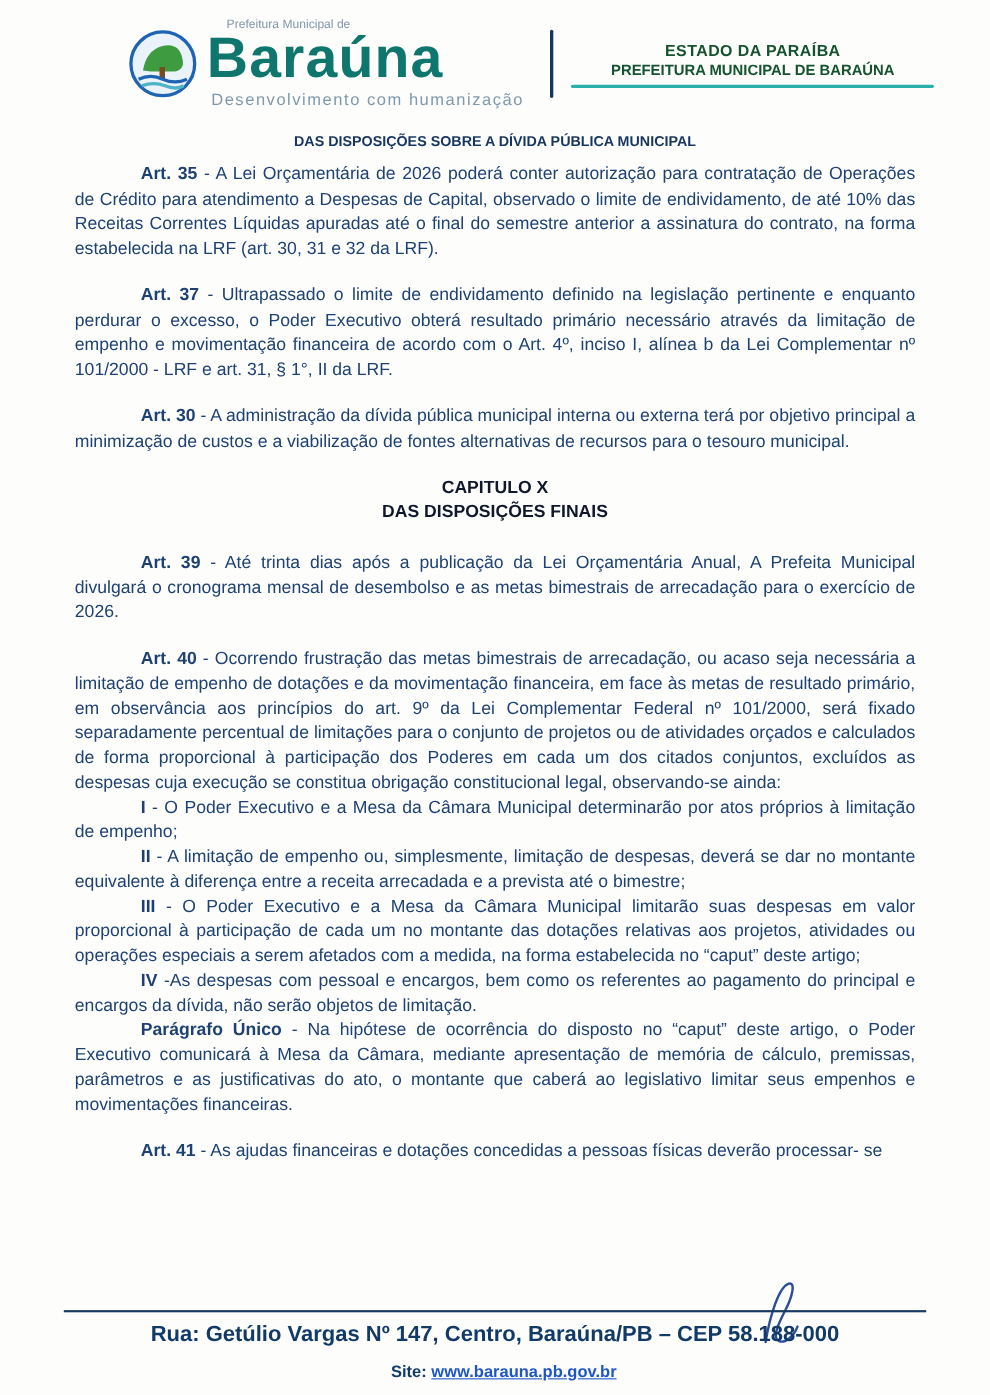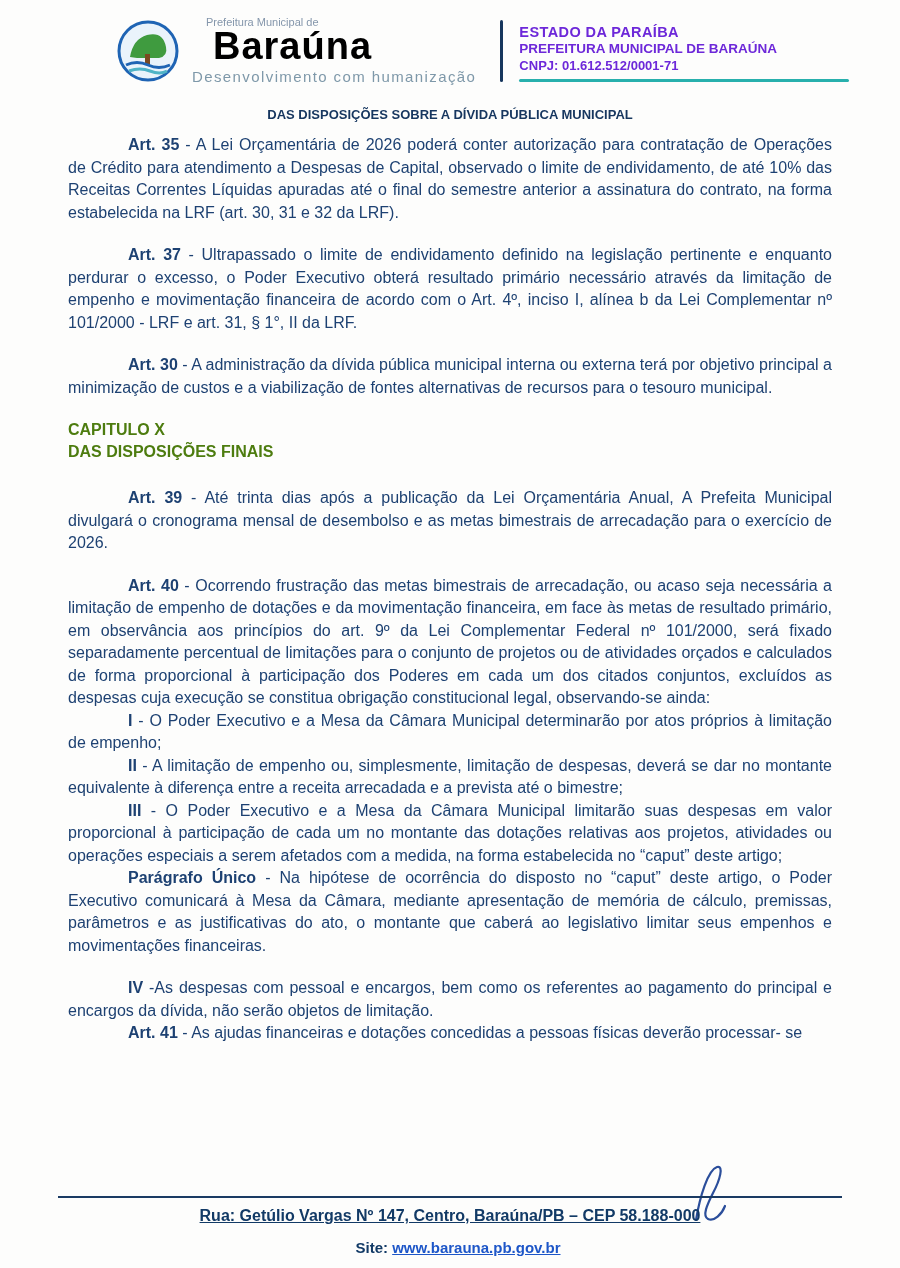--- a/index.html
+++ b/index.html
@@ -7,39 +7,39 @@
   .page {
     width: 900px; height: 1268px; margin: 0 auto; position: relative;
     background: #fdfdfc; overflow: hidden;
     font-family: "Liberation Sans", sans-serif; color: #1d4172;
   }
   
   .header { display: flex; align-items: center; padding: 16px 28px 4px 116px; }
   .logo-block { display: flex; align-items: center; }
   .logo-text { margin-left: 8px; }
   .logo-pre { font-size: 11px; color: #8496ab; margin-left: 18px; margin-bottom: -1px; }
-  .logo-name { font-size: 38px; font-weight: bold; color: #000000; line-height: 1; letter-spacing: 1px; margin-left: 25px; }
+  .logo-name { font-size: 52px; font-weight: bold; color: #0f766e; line-height: 1; letter-spacing: 1px; }
   .logo-tag { font-size: 15px; color: #7e98a9; letter-spacing: 1.4px; margin-top: 3px; margin-left: 4px; }
   .header-divider { width: 3px; height: 62px; background: #17365d; margin: 0 16px 0 24px; border-radius: 2px; flex: 0 0 auto; }
-  .header-right { text-align: left; color: #6d28d9; padding-top: 4px; min-width: 330px; }
+  .header-right { text-align: center; color: #14532d; padding-top: 4px; min-width: 330px; }
   .hr-line1 { font-size: 14.5px; font-weight: bold; letter-spacing: .4px; }
   .hr-line2 { font-size: 13.5px; font-weight: bold; margin-top: 1px; }
   .hr-line3 { font-size: 13px; font-weight: bold; margin-top: 2px; }
   .hr-rule { height: 3px; background: #28b0ad; margin-top: 6px; border-radius: 2px; }
   
   .doc-title { font-size: 13px; font-weight: bold; text-align: center; margin: 18px 0 12px; color: #16365f; }
   .doc-body { padding: 0 68px; font-size: 16px; line-height: 22.5px; text-align: justify; }
   .doc-body p { margin: 0; text-indent: 60px; }
   .doc-body p.gap { margin-bottom: 20px; }
-  .chapter-block { font-weight: bold; margin: 6px 0 24px; color: #4d7c0f; text-indent: 0; }
+  .chapter-block { text-align: center; font-weight: bold; margin: 6px 0 24px; color: #0f172a; text-indent: 0; }
   .chapter-line { line-height: 22px; }
   
   .footer { position: absolute; left: 0; right: 0; bottom: 12px; text-align: center; }
   .footer-rule { border-top: 2px solid #1a3a63; margin: 0 58px 9px; }
-  .footer-address { font-weight: bold; font-size: 16px; color: #123a66; text-decoration: underline; }
+  .footer-address { font-weight: bold; font-size: 20px; color: #123a66; }
   .footer-site { font-weight: bold; font-size: 15px; color: #123a66; margin-top: 14px; padding-left: 16px; }
   .footer-site a { color: #1d56c8; text-decoration: underline; cursor: pointer; }
   .signature { position: absolute; right: 168px; bottom: 44px; }
 </style>
 </head>
 <body>
 
 <div class="page">
 
   <header class="header">
@@ -54,42 +54,41 @@
       <div class="logo-text">
         <div class="logo-pre">Prefeitura Municipal de</div>
         <div class="logo-name">Baraúna</div>
         <div class="logo-tag">Desenvolvimento com humanização</div>
       </div>
     </div>
     <div class="header-divider"></div>
     <div class="header-right">
       <div class="hr-line1">ESTADO DA PARAÍBA</div>
       <div class="hr-line2">PREFEITURA MUNICIPAL DE BARAÚNA</div>
-      <div class="hr-line3">CNPJ: 01.612.512/0001-71</div>
       <div class="hr-rule"></div>
     </div>
   </header>
 
   <h1 class="doc-title">DAS DISPOSIÇÕES SOBRE A DÍVIDA PÚBLICA MUNICIPAL</h1>
 
   <main class="doc-body" id="doc-body">
       <p class="article gap"><strong>Art. 35</strong> - A Lei Orçamentária de 2026 poderá conter autorização para contratação de Operações de Crédito para atendimento a Despesas de Capital, observado o limite de endividamento, de até 10% das Receitas Correntes Líquidas apuradas até o final do semestre anterior a assinatura do contrato, na forma estabelecida na LRF (art. 30, 31 e 32 da LRF).</p>
       <p class="article gap"><strong>Art. 37</strong> - Ultrapassado o limite de endividamento definido na legislação pertinente e enquanto perdurar o excesso, o Poder Executivo obterá resultado primário necessário através da limitação de empenho e movimentação financeira de acordo com o Art. 4º, inciso I, alínea b da Lei Complementar nº 101/2000 - LRF e art. 31, § 1°, II da LRF.</p>
       <p class="article gap"><strong>Art. 30</strong> - A administração da dívida pública municipal interna ou externa terá por objetivo principal a minimização de custos e a viabilização de fontes alternativas de recursos para o tesouro municipal.</p>
       <div class="chapter-block">
         <div class="chapter-line">CAPITULO X</div>
         <div class="chapter-line">DAS DISPOSIÇÕES FINAIS</div>
       </div>
       <p class="article gap"><strong>Art. 39</strong> - Até trinta dias após a publicação da Lei Orçamentária Anual, A Prefeita Municipal divulgará o cronograma mensal de desembolso e as metas bimestrais de arrecadação para o exercício de 2026.</p>
       <p class="article"><strong>Art. 40</strong> - Ocorrendo frustração das metas bimestrais de arrecadação, ou acaso seja necessária a limitação de empenho de dotações e da movimentação financeira, em face às metas de resultado primário, em observância aos princípios do art. 9º da Lei Complementar Federal nº 101/2000, será fixado separadamente percentual de limitações para o conjunto de projetos ou de atividades orçados e calculados de forma proporcional à participação dos Poderes em cada um dos citados conjuntos, excluídos as despesas cuja execução se constitua obrigação constitucional legal, observando-se ainda:</p>
       <p class="item"><strong>I</strong> - O Poder Executivo e a Mesa da Câmara Municipal determinarão por atos próprios à limitação de empenho;</p>
       <p class="item"><strong>II</strong> - A limitação de empenho ou, simplesmente, limitação de despesas, deverá se dar no montante equivalente à diferença entre a receita arrecadada e a prevista até o bimestre;</p>
       <p class="item"><strong>III</strong> - O Poder Executivo e a Mesa da Câmara Municipal limitarão suas despesas em valor proporcional à participação de cada um no montante das dotações relativas aos projetos, atividades ou operações especiais a serem afetados com a medida, na forma estabelecida no “caput” deste artigo;</p>
+      <p class="item"><strong>IV</strong> -As despesas com pessoal e encargos, bem como os referentes ao pagamento do principal e encargos da dívida, não serão objetos de limitação.</p>
       <p class="item gap"><strong>Parágrafo Único</strong> - Na hipótese de ocorrência do disposto no “caput” deste artigo, o Poder Executivo comunicará à Mesa da Câmara, mediante apresentação de memória de cálculo, premissas, parâmetros e as justificativas do ato, o montante que caberá ao legislativo limitar seus empenhos e movimentações financeiras.</p>
-      <p class="item"><strong>IV</strong> -As despesas com pessoal e encargos, bem como os referentes ao pagamento do principal e encargos da dívida, não serão objetos de limitação.</p>
       <p class="article"><strong>Art. 41</strong> - As ajudas financeiras e dotações concedidas a pessoas físicas deverão processar- se</p>
     </main>
 
   <svg class="signature" width="48" height="62" viewBox="0 0 48 62" aria-hidden="true">
     <path d="M12 58 C16 34 24 8 33 5 C40 3 36 18 29 31 C23 43 18 54 24 57 C30 60 38 52 41 44" stroke="#2b4e9b" stroke-width="2.2" fill="none" stroke-linecap="round"></path>
   </svg>
 
   <footer class="footer">
     <div class="footer-rule"></div>
     <div class="footer-address">Rua: Getúlio Vargas Nº 147, Centro, Baraúna/PB – CEP 58.188-000</div>

